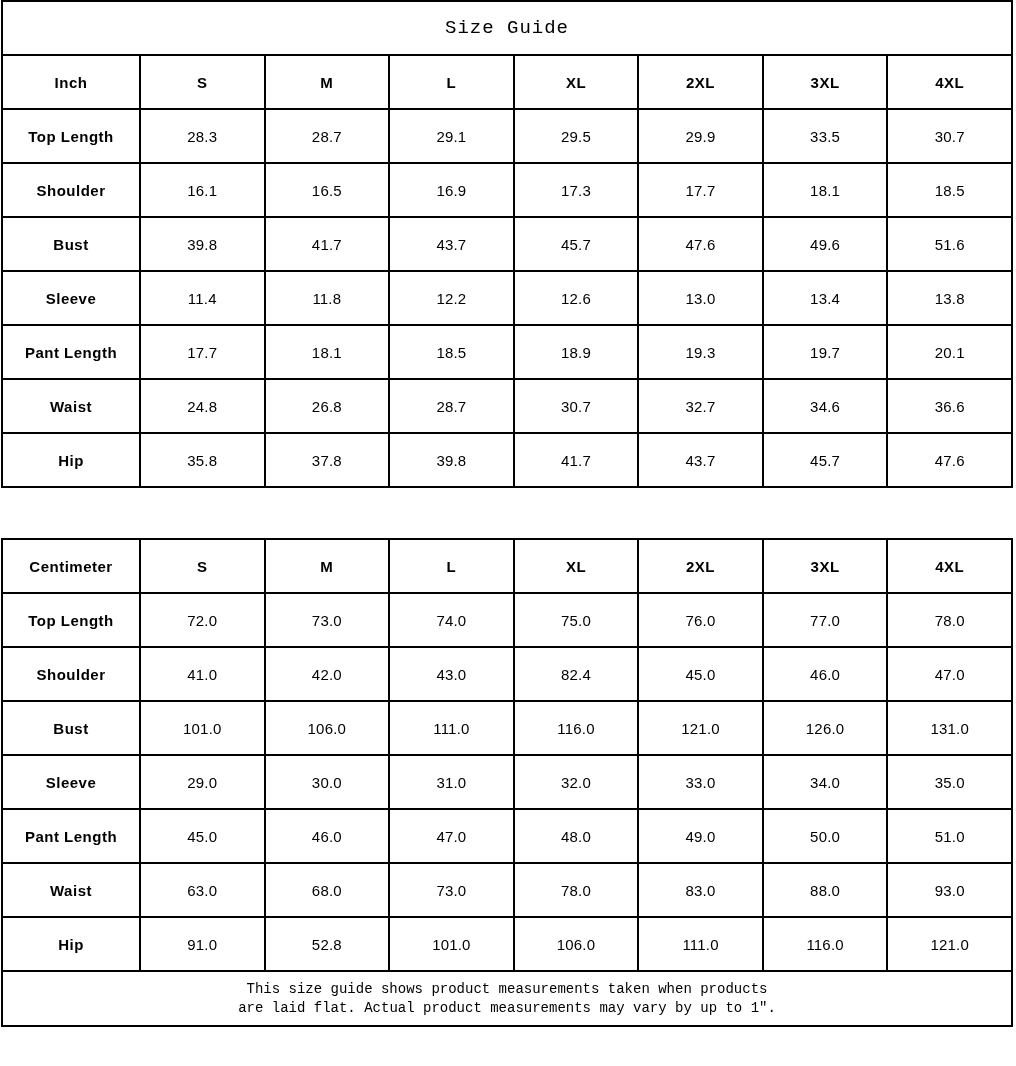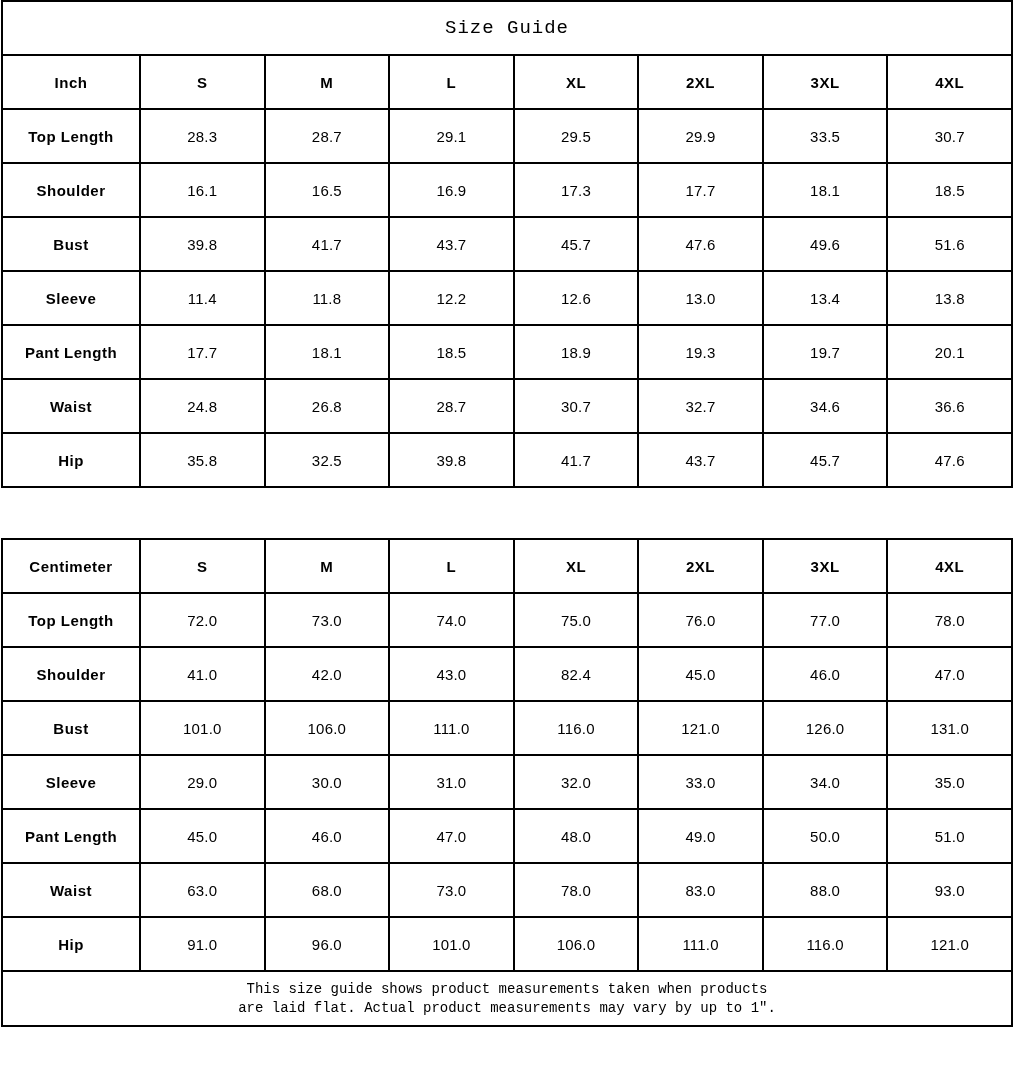--- a/index.html
+++ b/index.html
@@ -158,21 +158,21 @@
           <td>26.8</td>
           <td>28.7</td>
           <td>30.7</td>
           <td>32.7</td>
           <td>34.6</td>
           <td>36.6</td>
         </tr>
         <tr>
           <th>Hip</th>
           <td>35.8</td>
-          <td>32.5</td>
+          <td>37.8</td>
           <td>39.8</td>
           <td>41.7</td>
           <td>43.7</td>
           <td>45.7</td>
           <td>47.6</td>
         </tr>
       </tbody>
   </table>
 
   <div class="spacer"></div>
@@ -255,21 +255,21 @@
           <td>68.0</td>
           <td>73.0</td>
           <td>78.0</td>
           <td>83.0</td>
           <td>88.0</td>
           <td>93.0</td>
         </tr>
         <tr>
           <th>Hip</th>
           <td>91.0</td>
-          <td>96.0</td>
+          <td>52.8</td>
           <td>101.0</td>
           <td>106.0</td>
           <td>111.0</td>
           <td>116.0</td>
           <td>121.0</td>
         </tr>
       </tbody>
   </table>
 
   <div class="footer-box">

